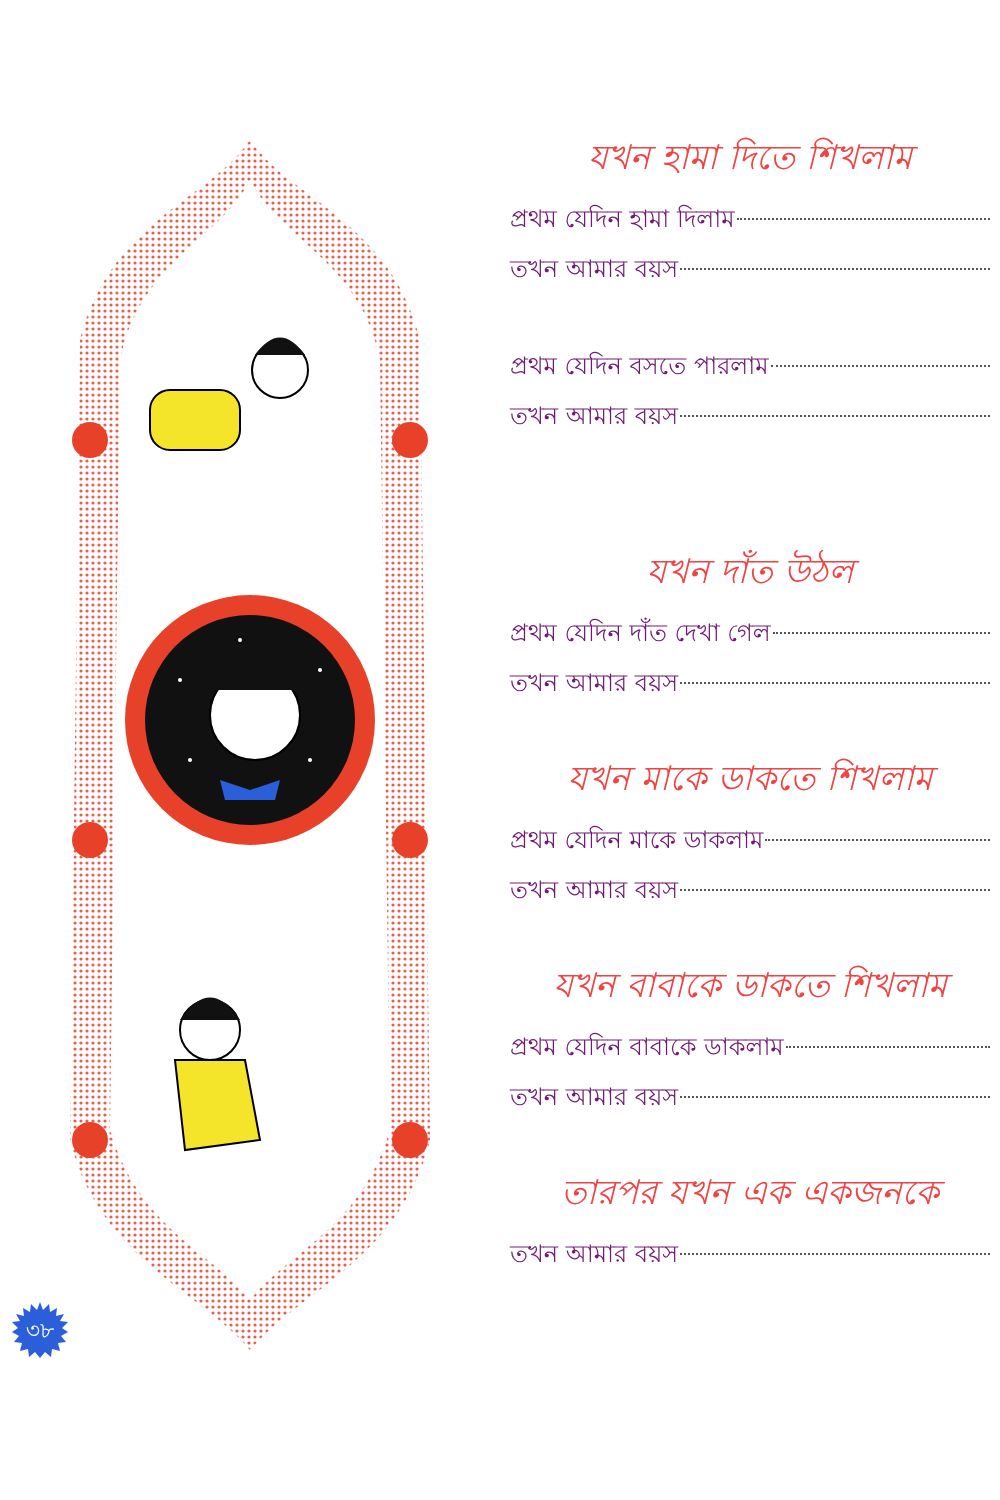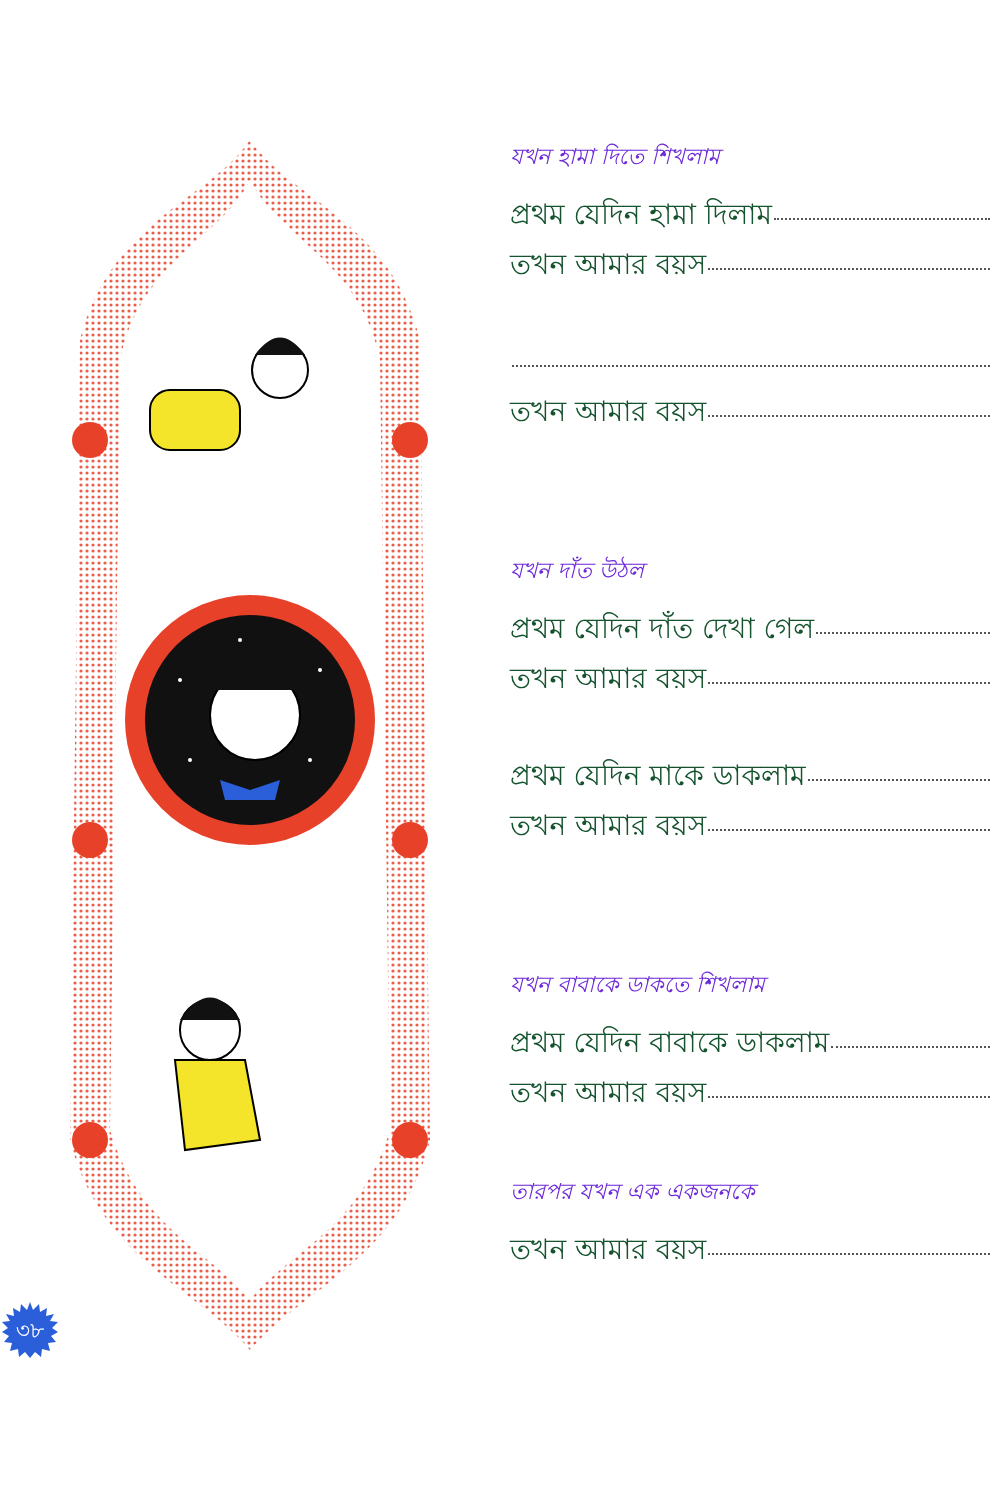--- a/index.html
+++ b/index.html
@@ -1,24 +1,24 @@
 <!DOCTYPE html>
 <html><head>
 <meta charset="utf-8">
 <style>
   html,body{margin:0;padding:0;background:#fff;}
   body{width:1000px;height:1500px;position:relative;overflow:hidden;font-family:"DejaVu Sans",sans-serif;}
   .panel{position:absolute;left:60px;top:140px;width:380px;height:1210px;}
   .entries{position:absolute;left:510px;top:130px;width:480px;}
   .entry{height:207px;position:relative;}
-  .heading{color:#6d28d9;font-size:22px;font-style:italic;height:60px;line-height:54px;white-space:nowrap;}
-  .line{display:flex;align-items:flex-end;height:50px;font-size:28px;color:#14532d;}
+  .heading{color:#ef4444;font-size:34px;font-style:italic;height:60px;line-height:54px;white-space:nowrap;text-align:center;}
+  .line{display:flex;align-items:flex-end;height:50px;font-size:24px;color:#701a75;}
   .line .txt{white-space:nowrap;}
   .line .dots{flex:1;border-bottom:2px dotted #555;margin-left:2px;margin-bottom:20px;}
-  .pagenum{position:absolute;left:2px;top:1302px;width:56px;height:56px;}
+  .pagenum{position:absolute;left:12px;top:1302px;width:56px;height:56px;}
 </style>
 </head>
 <body>
 
 <div class="panel">
   <svg width="380" height="1210" viewBox="0 0 380 1210">
     <defs>
       <pattern id="dots" width="6" height="6" patternUnits="userSpaceOnUse">
         <circle cx="3" cy="3" r="1.6" fill="#e8412a"></circle>
       </pattern>
@@ -68,39 +68,41 @@
         <span class="txt">প্রথম যেদিন হামা দিলাম</span>
         <span class="dots"></span>
       </div>
     <div class="line">
         <span class="txt">তখন আমার বয়স</span>
         <span class="dots"></span>
       </div>
   </div>
   <div class="entry">
     <div class="line">
+        <span class="txt">প্রথম যেদিন বসতে পারলাম</span>
         <span class="dots"></span>
       </div>
     <div class="line">
         <span class="txt">তখন আমার বয়স</span>
         <span class="dots"></span>
       </div>
   </div>
   <div class="entry">
     <div class="heading">যখন দাঁত উঠল</div>
     <div class="line">
         <span class="txt">প্রথম যেদিন দাঁত দেখা গেল</span>
         <span class="dots"></span>
       </div>
     <div class="line">
         <span class="txt">তখন আমার বয়স</span>
         <span class="dots"></span>
       </div>
   </div>
   <div class="entry">
+    <div class="heading">যখন মাকে ডাকতে শিখলাম</div>
     <div class="line">
         <span class="txt">প্রথম যেদিন মাকে ডাকলাম</span>
         <span class="dots"></span>
       </div>
     <div class="line">
         <span class="txt">তখন আমার বয়স</span>
         <span class="dots"></span>
       </div>
   </div>
   <div class="entry">

